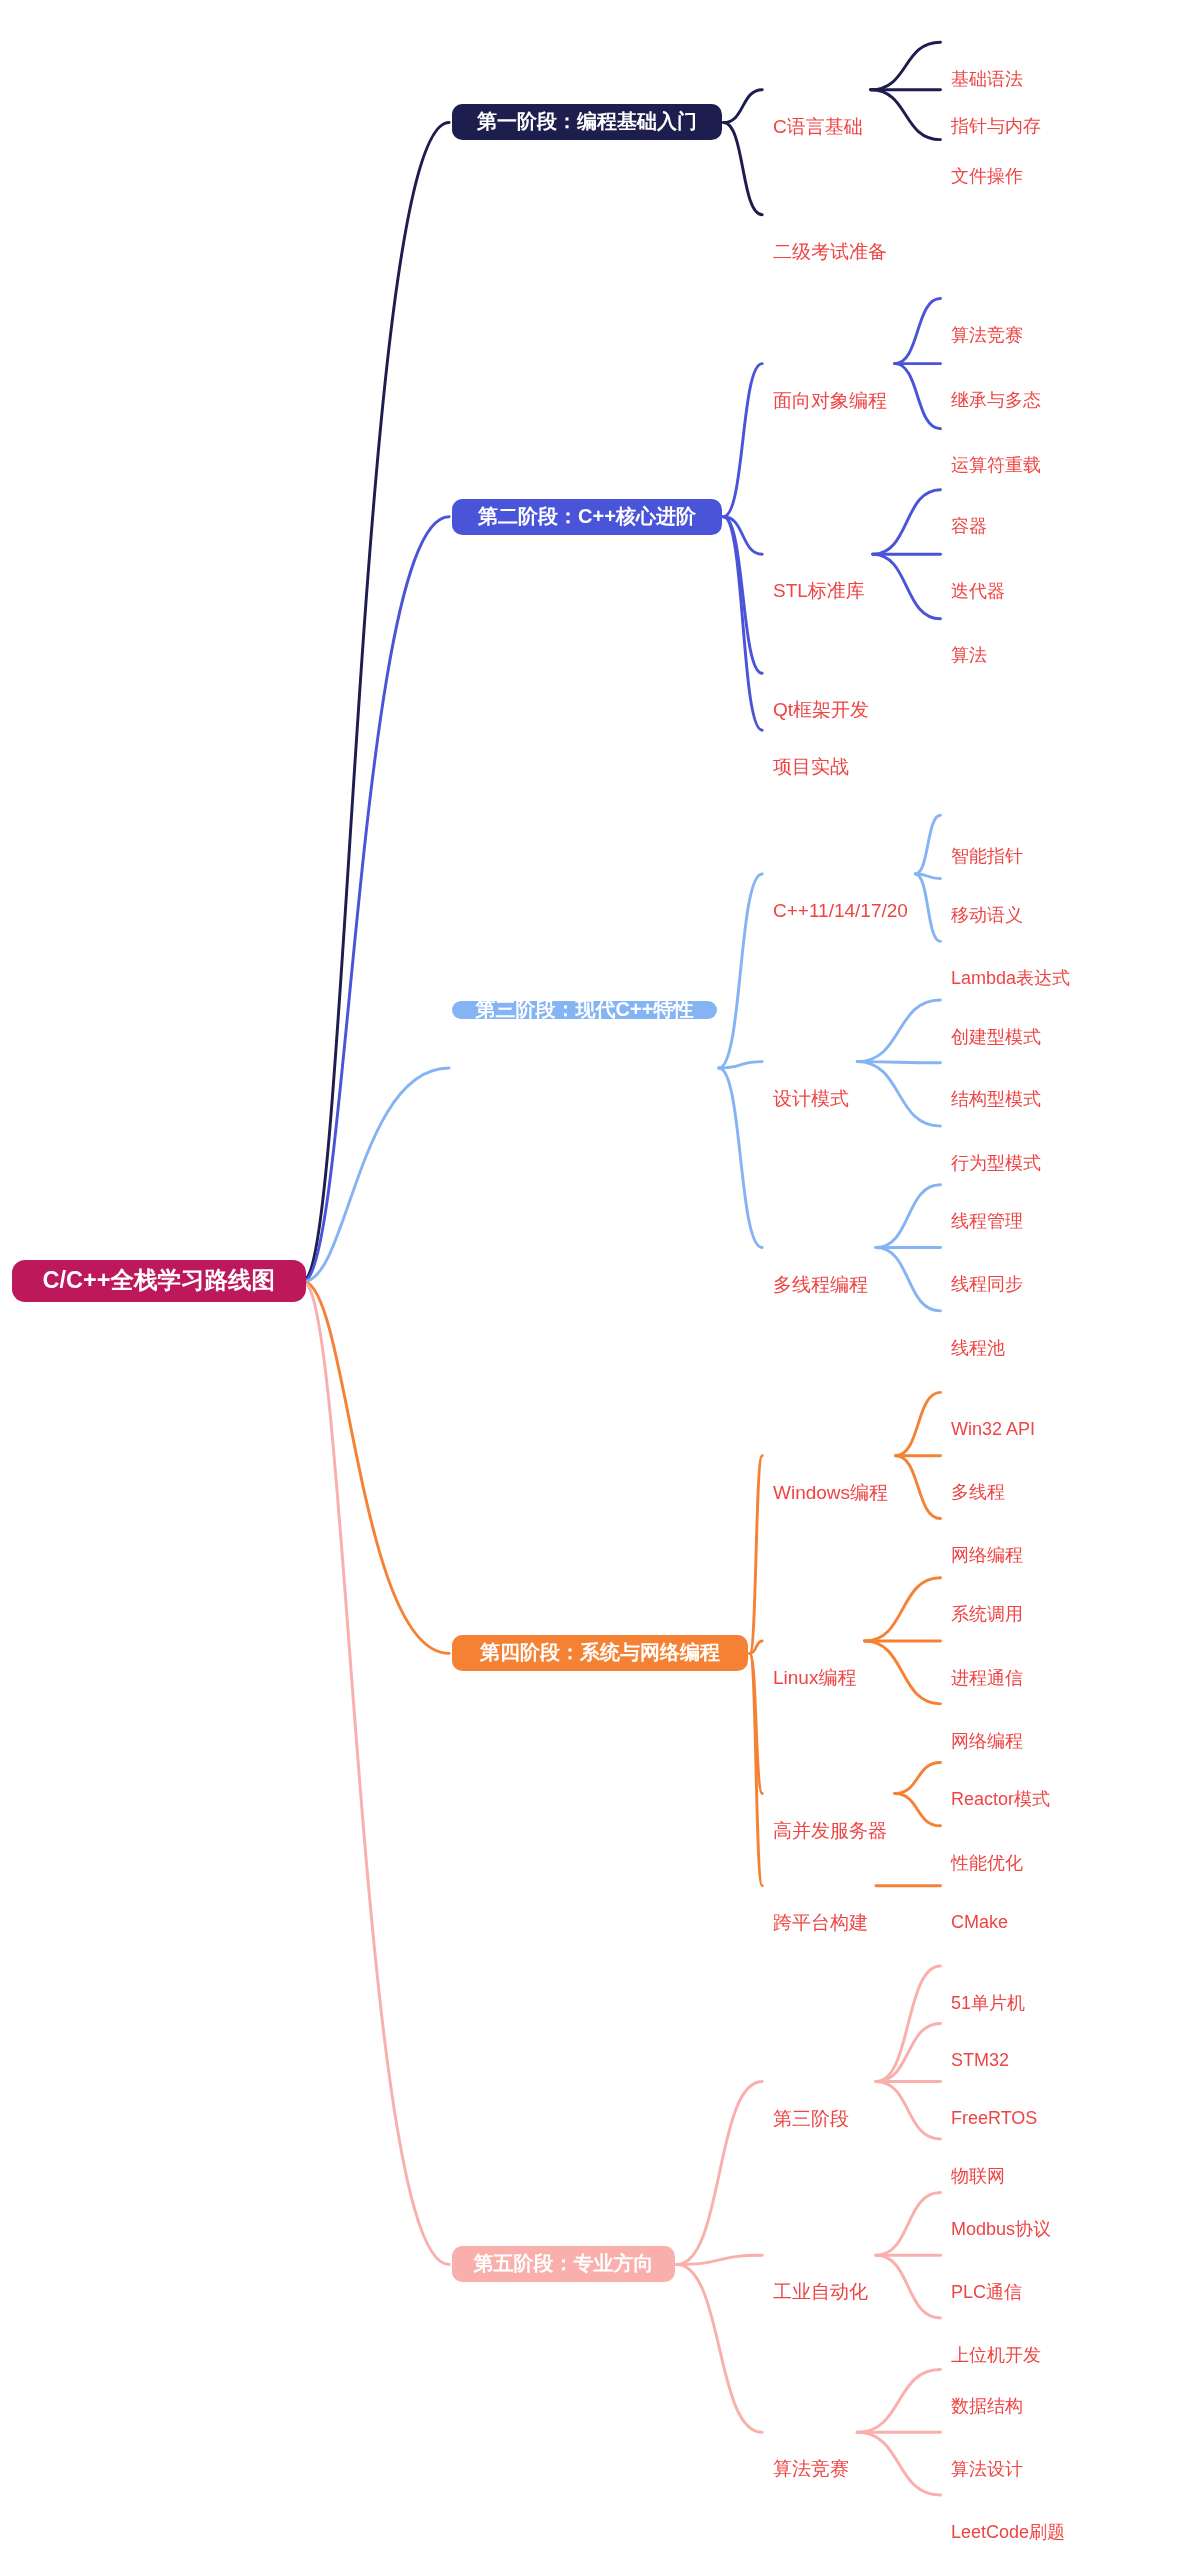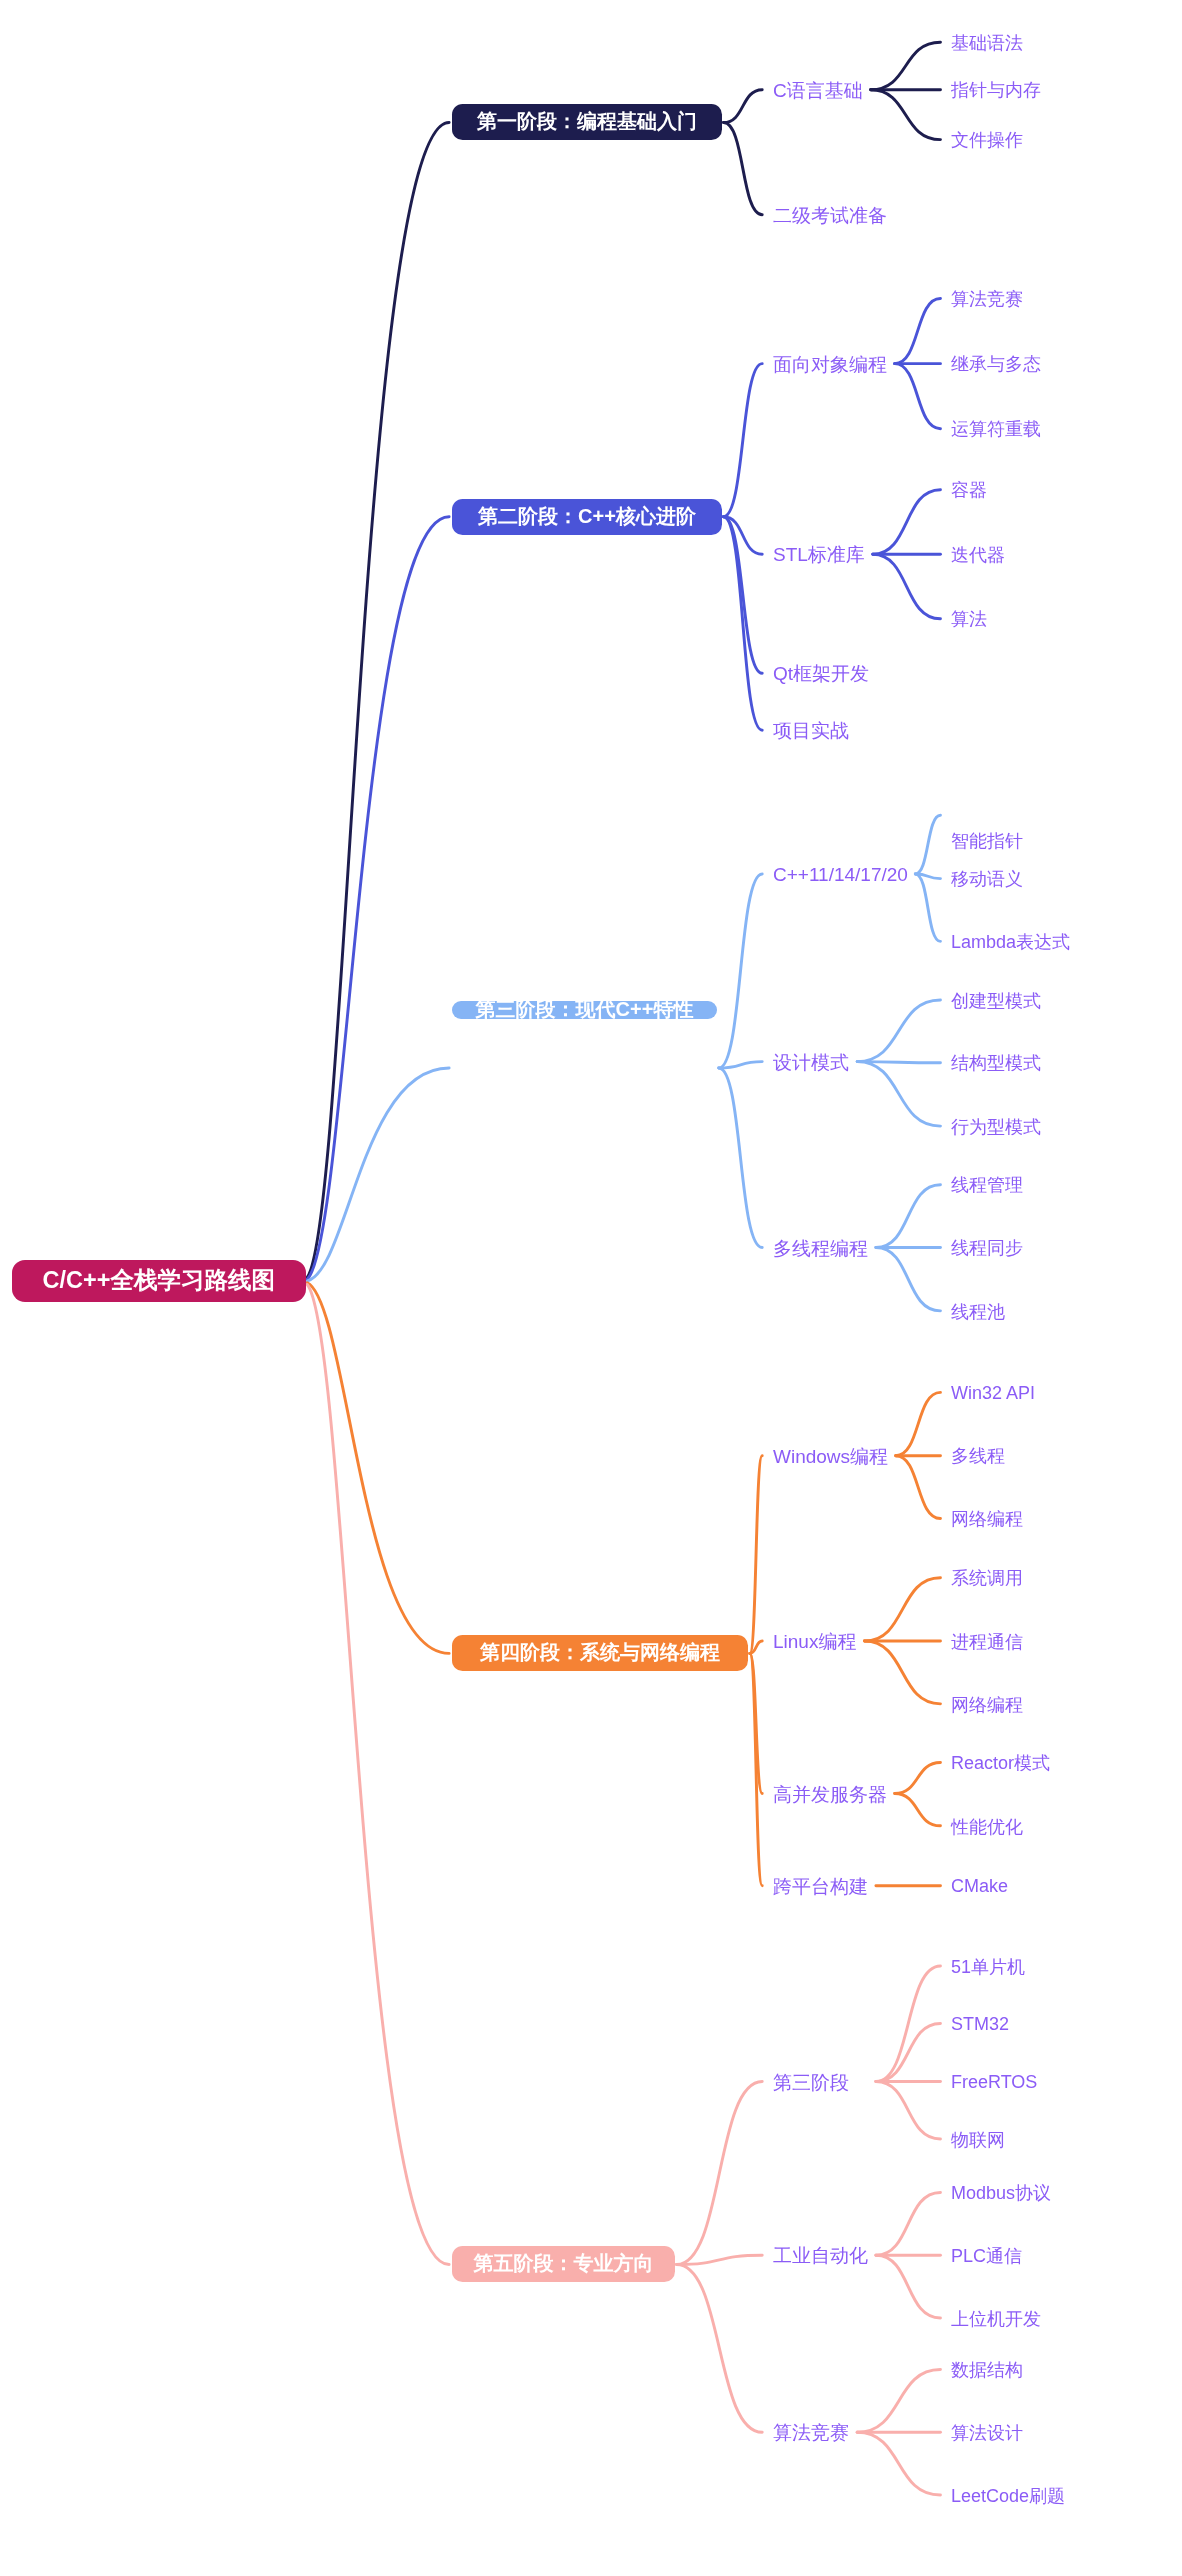--- a/index.html
+++ b/index.html
@@ -51,25 +51,26 @@
     border-radius: 10.6px;
     font-weight: bold;
     font-size: 20px;
     padding: 7px 14px 8.2px 14px;
     line-height: 1.0;
     display: flex;
     align-items: center;
   }
   
   .node-text {
-    color: #8b5cf6;
+    color: #ef4444;
     font-size: 19px;
     line-height: 1.0;
     display: flex;
     align-items: center;
+    margin-top: 36px;
   }
   .node-l3 {
     font-size: 18px;
   }
 </style>
 </head>
 <body>
 
 <div id="mindmap-root">
   <svg class="links" id="link-layer" viewBox="0 0 2016 4392" preserveAspectRatio="none" aria-hidden="true">
@@ -146,21 +147,21 @@
       <div class="node node-text node-l3" style="left: 951px; top: 351px; height: 25px;">继承与多态</div>
       <div class="node node-text node-l3" style="left: 951px; top: 416px; height: 25px;">运算符重载</div>
       <div class="node node-text" style="left: 773px; top: 541px; height: 26px;">STL标准库</div>
       <div class="node node-text node-l3" style="left: 951px; top: 477px; height: 25px;">容器</div>
       <div class="node node-text node-l3" style="left: 951px; top: 542px; height: 25px;">迭代器</div>
       <div class="node node-text node-l3" style="left: 951px; top: 606px; height: 25px;">算法</div>
       <div class="node node-text" style="left: 773px; top: 660px; height: 26px;">Qt框架开发</div>
       <div class="node node-text" style="left: 773px; top: 717px; height: 26px;">项目实战</div>
       <div class="node node-stage" style="left: 452px; top: 1001px; height: 18px; width: 265px; background: rgb(133, 180, 245); justify-content: center;">第三阶段：现代C++特性</div>
       <div class="node node-text" style="left: 773px; top: 861px; height: 26px;">C++11/14/17/20</div>
-      <div class="node node-text node-l3" style="left: 951px; top: 828px; height: 25px;">智能指针</div>
+      <div class="node node-text node-l3" style="left: 951px; top: 807px; height: 25px;">智能指针</div>
       <div class="node node-text node-l3" style="left: 951px; top: 866px; height: 25px;">移动语义</div>
       <div class="node node-text node-l3" style="left: 951px; top: 929px; height: 25px;">Lambda表达式</div>
       <div class="node node-text" style="left: 773px; top: 1049px; height: 26px;">设计模式</div>
       <div class="node node-text node-l3" style="left: 951px; top: 988px; height: 25px;">创建型模式</div>
       <div class="node node-text node-l3" style="left: 951px; top: 1050px; height: 25px;">结构型模式</div>
       <div class="node node-text node-l3" style="left: 951px; top: 1114px; height: 25px;">行为型模式</div>
       <div class="node node-text" style="left: 773px; top: 1235px; height: 26px;">多线程编程</div>
       <div class="node node-text node-l3" style="left: 951px; top: 1172px; height: 25px;">线程管理</div>
       <div class="node node-text node-l3" style="left: 951px; top: 1235px; height: 25px;">线程同步</div>
       <div class="node node-text node-l3" style="left: 951px; top: 1299px; height: 25px;">线程池</div>

